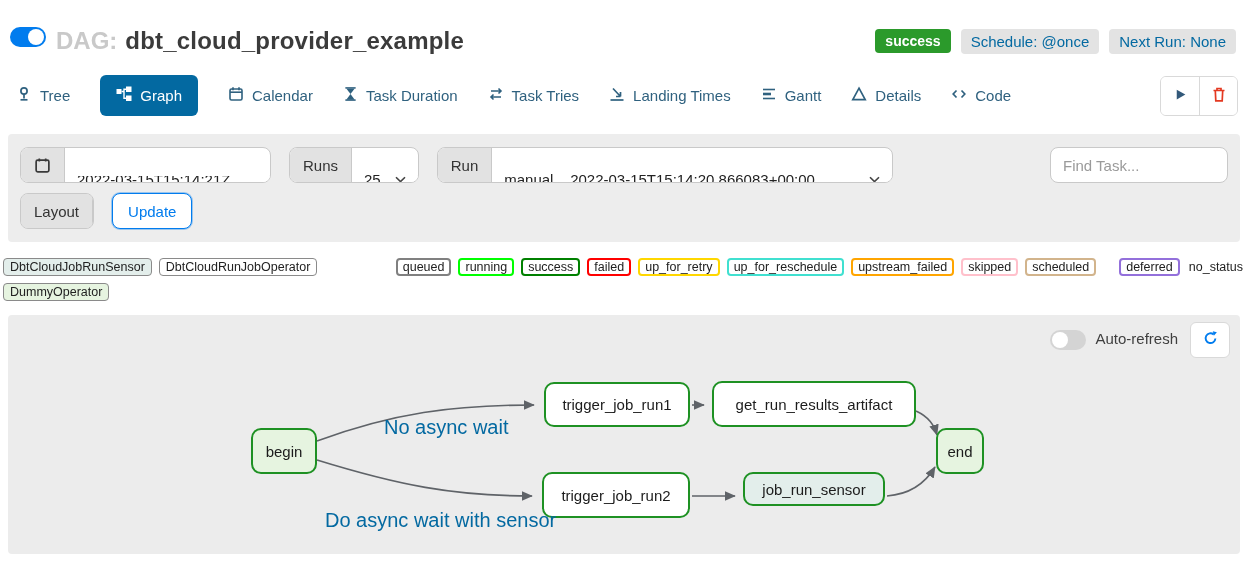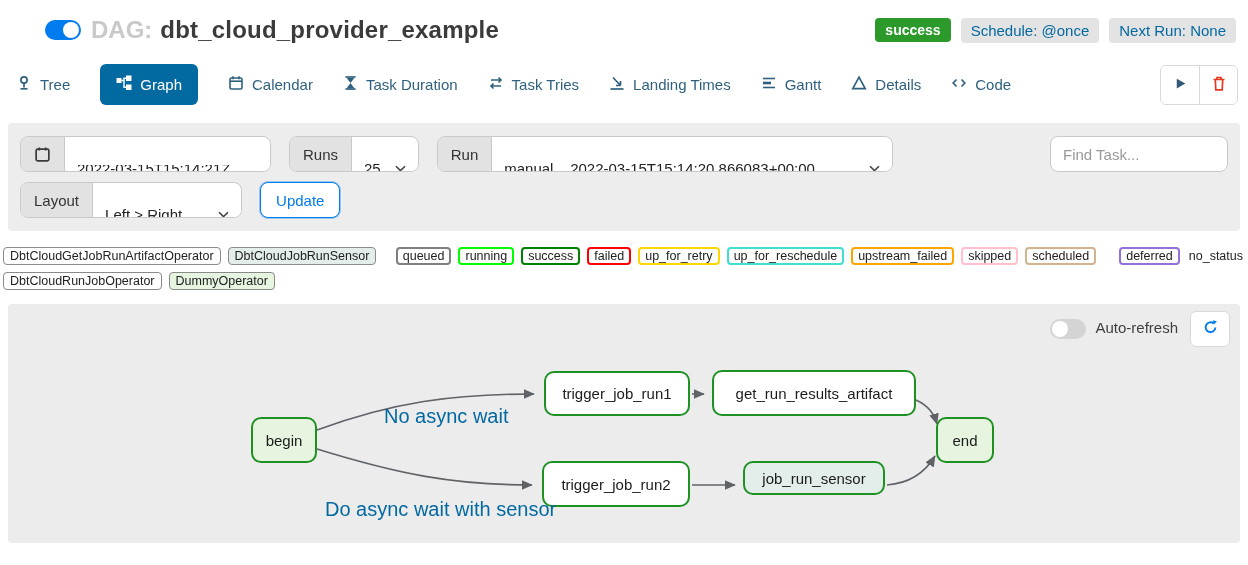--- a/index.html
+++ b/index.html
@@ -1,20 +1,20 @@
 <!DOCTYPE html>
 <html><head>
 <meta charset="utf-8">
 <style>
   * { margin:0; padding:0; box-sizing:border-box; }
   html,body { width:1248px; height:565px; background:#ffffff; overflow:hidden;
     font-family:"Liberation Sans","DejaVu Sans",sans-serif; }
 
   
-  .header { display:flex; align-items:center; padding:16px 10px 0 10px;margin-left:35px; }
+  .header { display:flex; padding:27px 10px 0 10px; }
   .switch { width:36px; height:20px; border-radius:10px; position:relative; cursor:pointer; flex:0 0 auto; }
   .switch .knob { position:absolute; top:2px; width:16px; height:16px; border-radius:50%; background:#fff; }
   .switch.on { background:#017cee; } .switch.on .knob { right:2px; }
   .switch.off { background:#d4d4d4; } .switch.off .knob { left:2px; }
   .dag-label { font-size:24px; font-weight:700; color:#c9c9c9; margin-left:10px; }
   .dag-title { font-size:24px; font-weight:700; color:#3b3b3b; margin-left:8px; letter-spacing:.2px; }
   .header-badges { margin-left:auto; display:flex; gap:10px; align-items:center; padding-right:2px; }
   .badge { font-size:15px; border-radius:4px; padding:4px 10px; white-space:nowrap; }
   .badge.success { background:#2b9a2b; color:#fff; font-weight:700; font-size:14px; }
   .badge.gray { background:#e3e3e3; color:#0369a1; }
@@ -192,34 +192,27 @@
           <svg width="11" height="7" viewBox="0 0 11 7" fill="none" stroke="#444" stroke-width="1.6">
             <polyline points="1,1.2 5.5,5.6 10,1.2"></polyline>
           </svg>
         </span>
     </span>
     <input class="find-input" placeholder="Find Task..." style="">
   </div>
   <div class="frow">
     <span class="igroup">
       <span class="prepend">Layout</span>
-      <span class="selectval" style="width:148px;justify-content:space-between">
-          <span>Left &gt; Right</span>
-          <svg width="11" height="7" viewBox="0 0 11 7" fill="none" stroke="#444" stroke-width="1.6">
-            <polyline points="1,1.2 5.5,5.6 10,1.2"></polyline>
-          </svg>
-        </span>
     </span>
     <button class="update-btn">Update</button>
   </div>
 </div>
 
 <div class="legend">
   <div class="ops">
-    <span class="lbadge" style="background-color: rgb(255, 255, 255);">DbtCloudGetJobRunArtifactOperator</span>
     <span class="lbadge" style="background-color: rgb(227, 238, 235);">DbtCloudJobRunSensor</span>
     <span class="lbadge" style="background-color: rgb(255, 255, 255);">DbtCloudRunJobOperator</span>
     <span class="lbadge" style="background-color: rgb(230, 244, 224);">DummyOperator</span>
   </div>
   <div class="sts-wrap">
     <div class="sts-row">
       <span class="sbadge" style="border-color: rgb(128, 128, 128);">queued</span>
       <span class="sbadge" style="border-color: rgb(0, 255, 0);">running</span>
       <span class="sbadge" style="border-color: rgb(0, 128, 0);">success</span>
       <span class="sbadge" style="border-color: rgb(255, 0, 0);">failed</span>
@@ -249,21 +242,21 @@
     <path d="M684,181 L727,181" fill="none" stroke="#5f6368" stroke-width="1.6" marker-end="url(#arrow)"></path>
     <path d="M908,96 C921,102 926,110 929,120" fill="none" stroke="#5f6368" stroke-width="1.6" marker-end="url(#arrow)"></path>
     <path d="M879,181 C904,179 918,167 927,152" fill="none" stroke="#5f6368" stroke-width="1.6" marker-end="url(#arrow)"></path>
   </svg>
 
   <div class="node" style="left: 243px; top: 113px; width: 66px; height: 46px; background-color: rgb(230, 244, 224); border-color: rgb(30, 145, 35);">begin</div>
   <div class="node" style="left: 536px; top: 67px; width: 146px; height: 45px; background-color: rgb(255, 255, 255); border-color: rgb(30, 145, 35);">trigger_job_run1</div>
   <div class="node" style="left: 704px; top: 66px; width: 204px; height: 46px; background-color: rgb(255, 255, 255); border-color: rgb(30, 145, 35);">get_run_results_artifact</div>
   <div class="node" style="left: 534px; top: 157px; width: 148px; height: 46px; background-color: rgb(255, 255, 255); border-color: rgb(30, 145, 35);">trigger_job_run2</div>
   <div class="node" style="left: 735px; top: 157px; width: 142px; height: 34px; background-color: rgb(227, 238, 235); border-color: rgb(30, 145, 35);">job_run_sensor</div>
-  <div class="node" style="left: 928px; top: 113px; width: 58px; height: 46px; background-color: rgb(230, 244, 224); border-color: rgb(30, 145, 35);">end</div>
+  <div class="node" style="left: 928px; top: 113px; width: 48px; height: 46px; background-color: rgb(230, 244, 224); border-color: rgb(30, 145, 35);">end</div>
 
   <div class="edge-label" style="left:376px;top:101px">No async wait</div>
   <div class="edge-label" style="left:317px;top:194px">Do async wait with sensor</div>
 
   <div class="refresh-wrap">
     <div class="autorefresh">
       <span class="switch off">
           <span class="knob"></span>
         </span>
       <span>Auto-refresh</span>

